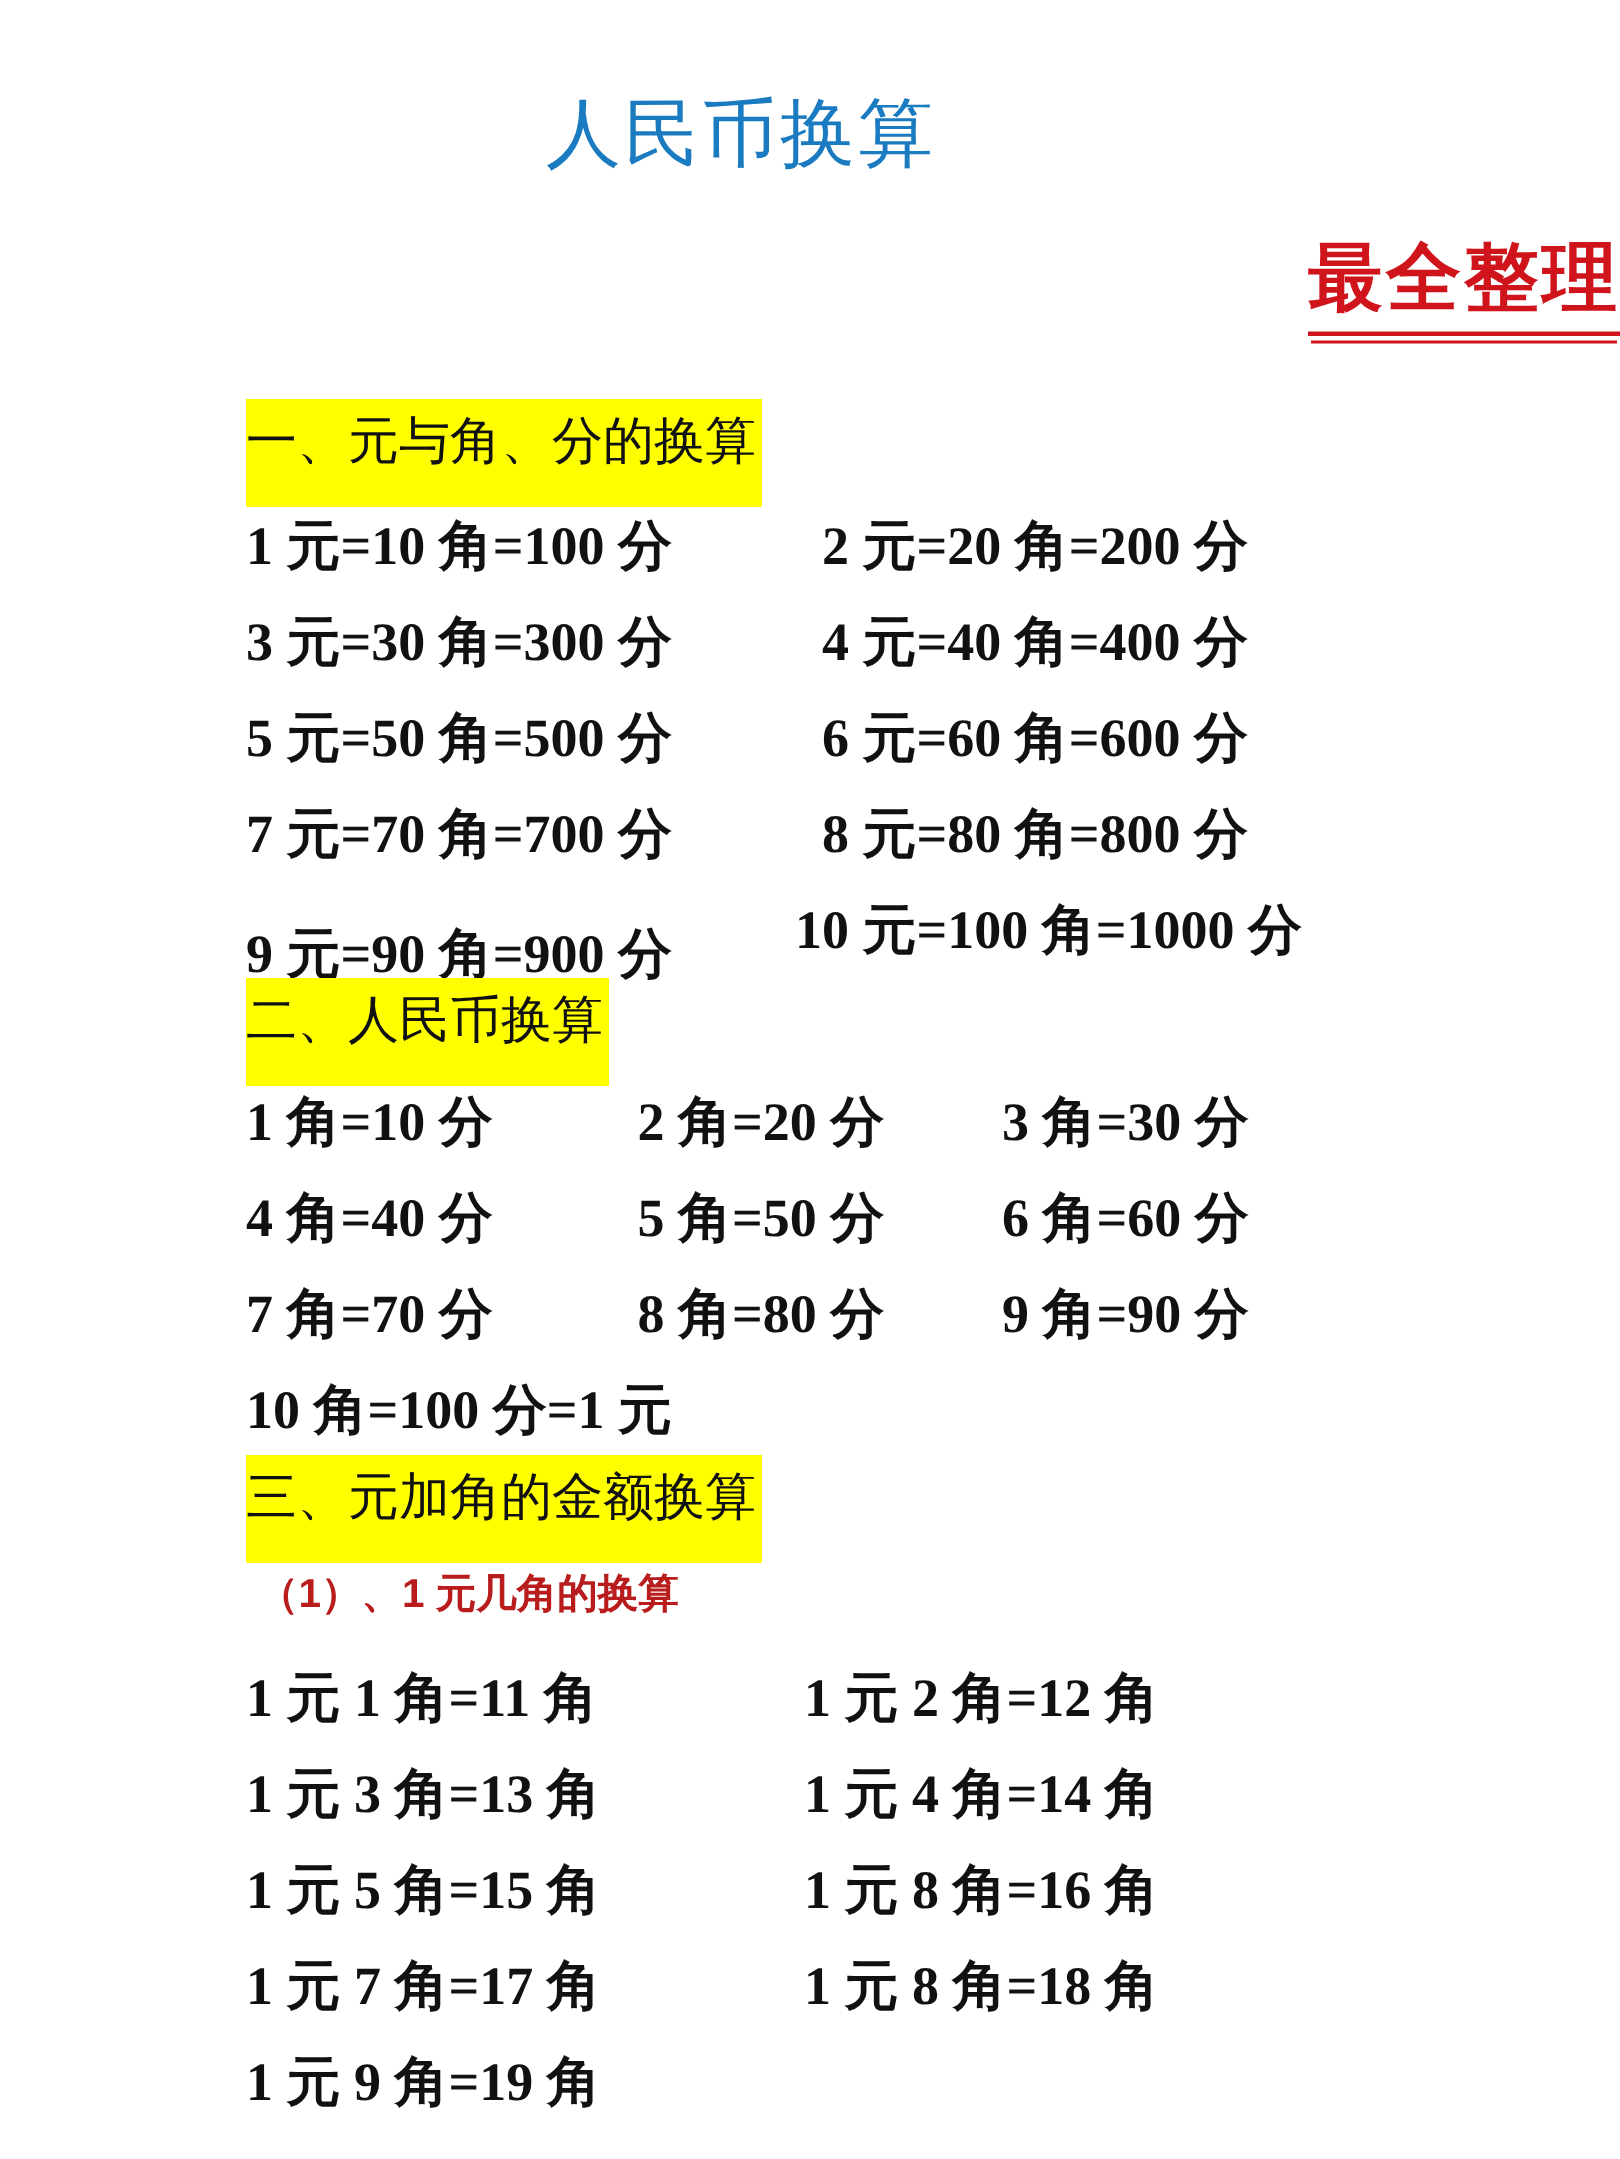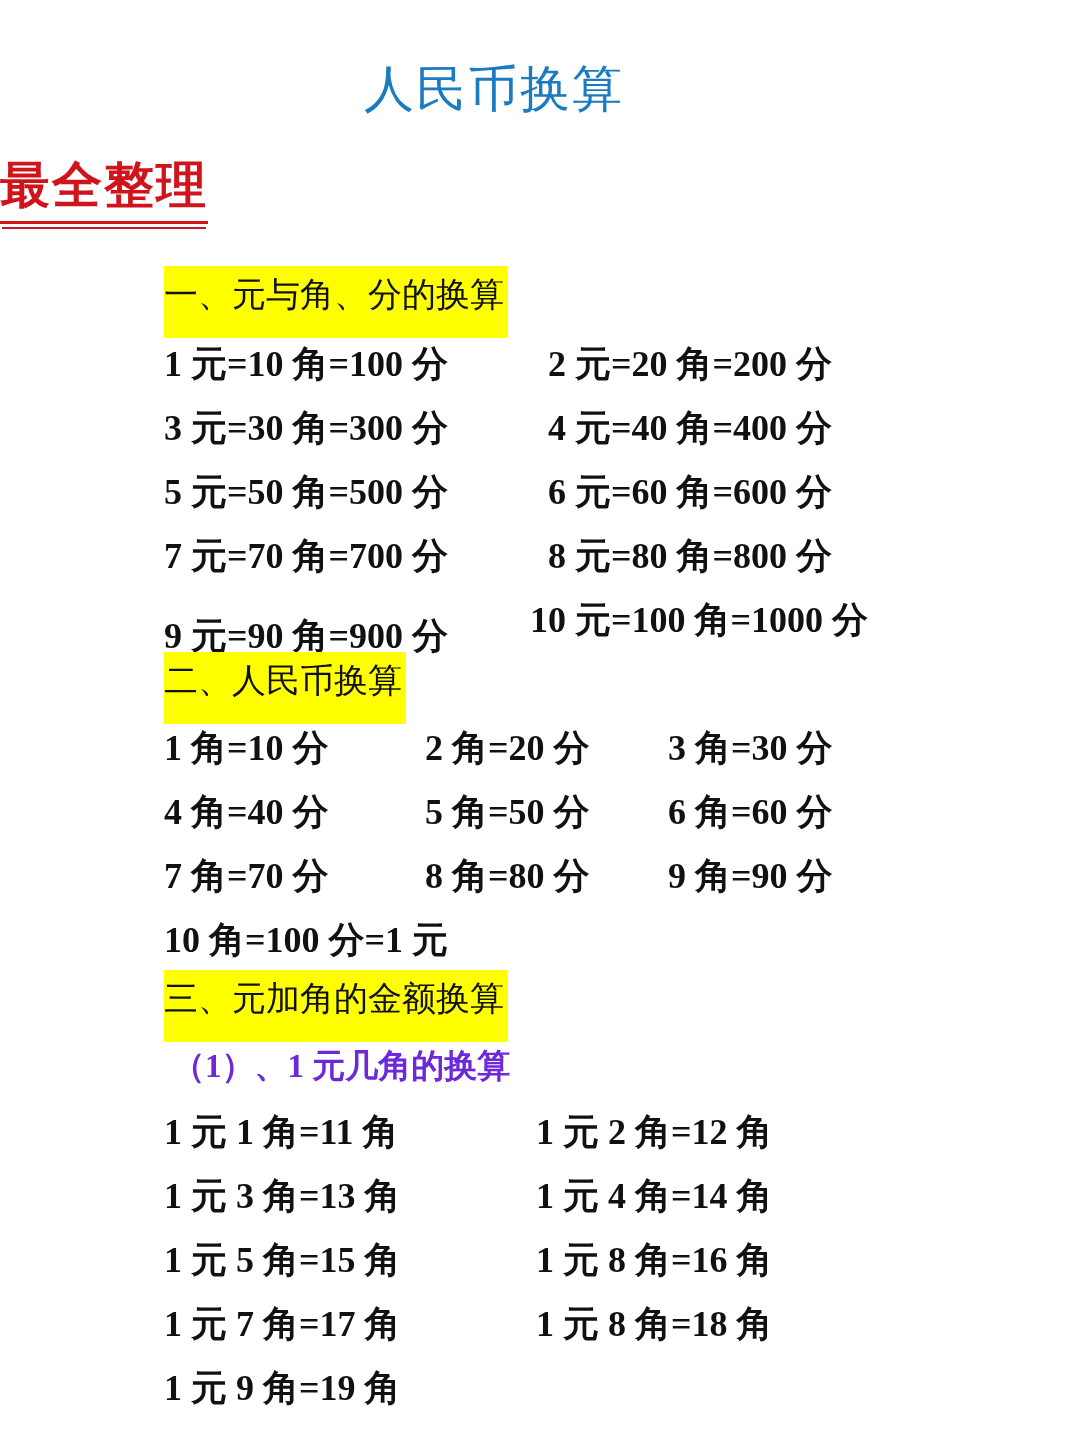--- a/index.html
+++ b/index.html
@@ -1,27 +1,27 @@
 <!DOCTYPE html>
 <html><head>
 <meta charset="utf-8">
 <style>
   html, body { margin: 0; padding: 0; background: #ffffff; }
   body { width: 1080px; height: 1439px; position: relative; overflow: hidden;
          font-family: "Liberation Serif", "DejaVu Serif", serif; color: #111; }
   .title { position: absolute; left: 0; width: 988px; top: 56px; text-align: center;
            font-family: "DejaVu Sans", sans-serif; font-size: 50px; color: #1a7bc0; letter-spacing: 2px; }
-  .subtitle-wrap { position: absolute; left: 0; width: 1080px; top: 152px; text-align: left; }
+  .subtitle-wrap { position: absolute; left: 0; width: 1080px; top: 152px; text-align: right; }
   .subtitle { display: inline-block; font-family: "DejaVu Sans", sans-serif; font-size: 50px; font-weight: bold;
               color: #d0141c; letter-spacing: 2px; padding-bottom: 2px;
               border-bottom: 3px solid #d0141c; box-shadow: 0 5px 0 -2px #fff, 0 7px 0 -2px #d0141c; }
   .section-h { position: absolute; left: 164px; height: 72px; line-height: 56px; background: #ffff00;
                font-family: "DejaVu Sans", sans-serif; font-size: 34px; color: #111; padding-right: 4px; }
-  .sub-h { position: absolute; left: 172px; font-family: Liberation Serif, serif; font-size: 33px; font-weight: bold;
-           color: #6d28d9; }
+  .sub-h { position: absolute; left: 172px; font-family: Liberation Sans, sans-serif; font-size: 27px; font-weight: bold;
+           color: #b91c1c; }
   .row { position: absolute; font-size: 36px; font-weight: bold; white-space: nowrap; }
 </style>
 </head>
 <body>
 
 <div class="title">人民币换算</div>
 <div class="subtitle-wrap">
   <span class="subtitle">最全整理</span>
 </div>
 

